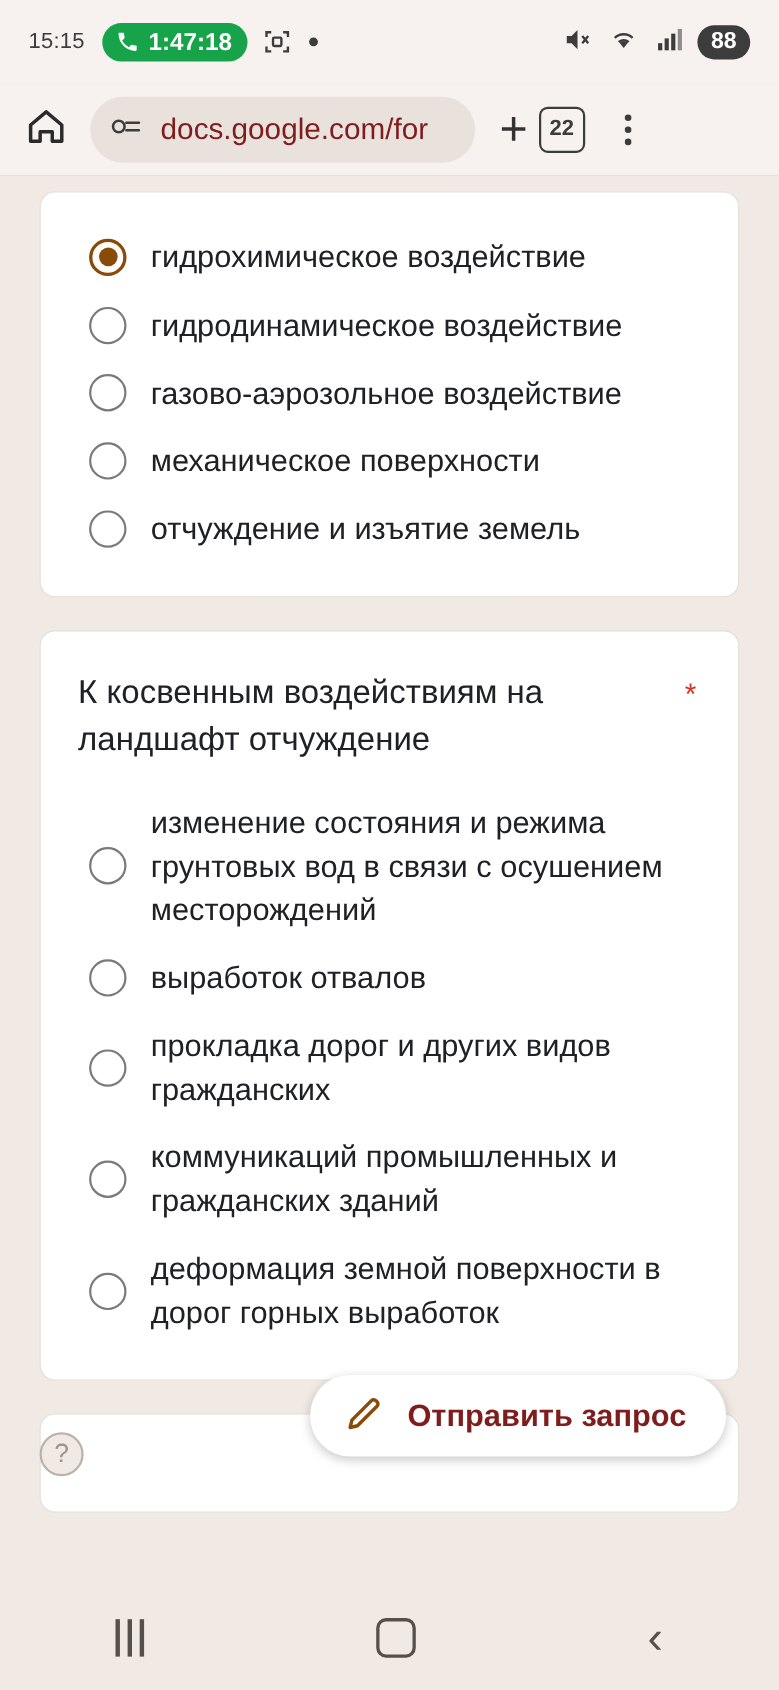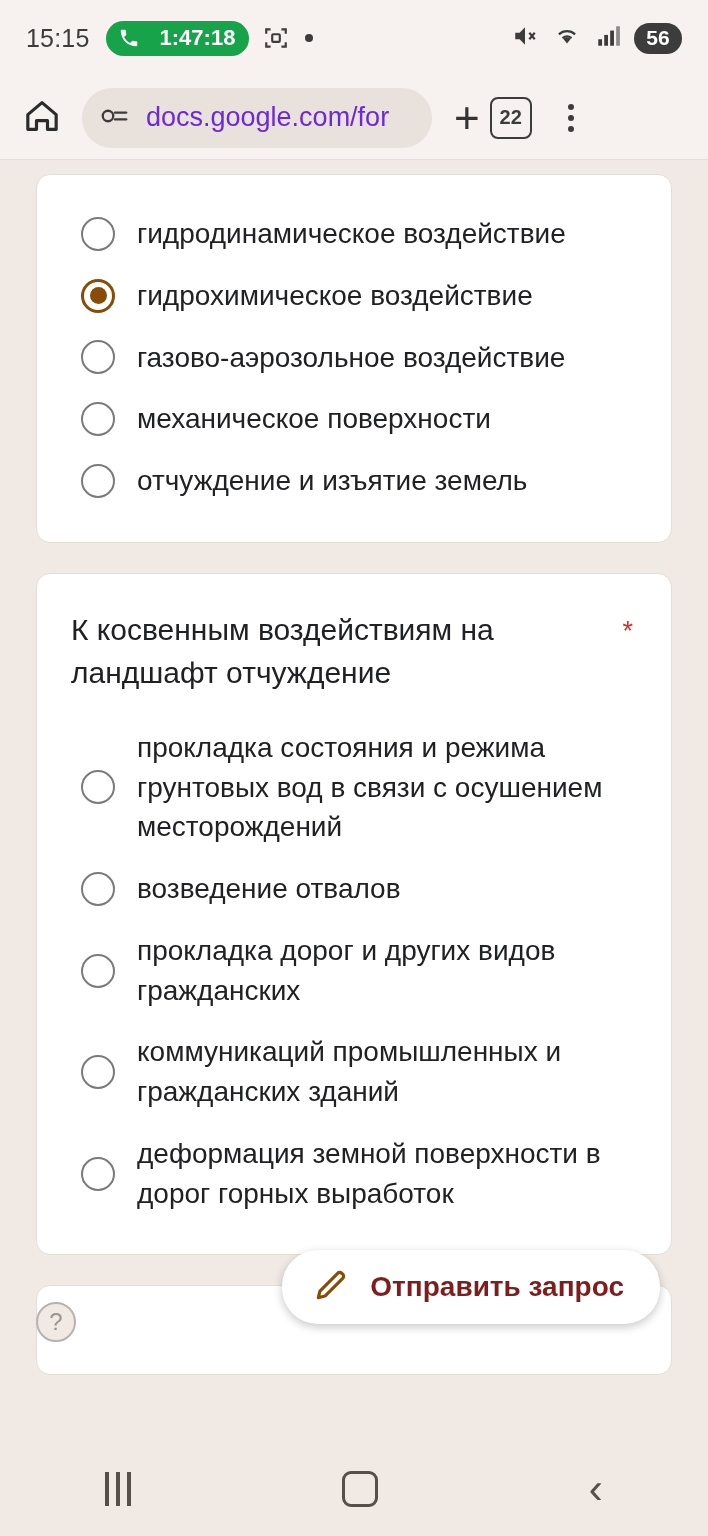--- a/index.html
+++ b/index.html
@@ -22,28 +22,28 @@
   
   .statusbar {
     height: 76px;
     background: #f7f2ef;
     display: flex;
     align-items: center;
     padding: 0 26px;
     flex: none;
   }
   .clock {
-    font-size: 25px;
+    font-size: 20px;
     color: #3c3c3c;
     letter-spacing: .2px;
   }
   .call-pill {
     display: flex;
     align-items: center;
-    gap: 20px;
+    gap: 8px;
     background: #16a34a;
     color: #ffffff;
     border-radius: 20px;
     padding: 4px 14px 5px 12px;
     margin-left: 16px;
     font-size: 22px;
     font-weight: bold;
   }
   .call-pill svg { display: block; }
   .status-icon { margin-left: 14px; display: flex; align-items: center; }
@@ -81,21 +81,21 @@
     border-radius: 30px;
     display: flex;
     align-items: center;
     padding: 0 18px;
     margin: 0 16px 0 20px;
     overflow: hidden;
     max-width: 350px;
   }
   .omnibox .url {
     font-size: 27px;
-    color: #6d28d9;
+    color: #7f1d1d;
     white-space: nowrap;
     overflow: hidden;
     margin-left: 14px;
   }
   .tabcount {
     width: 42px; height: 42px;
     border: 2.5px solid #3c3c3c;
     border-radius: 8px;
     font-size: 20px;
     font-weight: bold;
@@ -278,21 +278,21 @@
         </svg>
       </span>
       <span>
         <svg width="28" height="26" viewBox="0 0 24 24">
           <rect x="3" y="15" width="3.5" height="6" fill="#3c3c3c"></rect>
           <rect x="8.5" y="11" width="3.5" height="10" fill="#3c3c3c"></rect>
           <rect x="14" y="7" width="3.5" height="14" fill="#3c3c3c"></rect>
           <rect x="19.5" y="3" width="3.5" height="18" fill="#8d8d8d"></rect>
         </svg>
       </span>
-      <span class="battery">56</span>
+      <span class="battery">88</span>
     </span>
   </div>
 
   <div class="browserbar">
     <span>
       <svg width="40" height="40" viewBox="0 0 24 24">
         <path fill="none" stroke="#2b2b2b" stroke-width="1.9" stroke-linejoin="round" d="M3.5 11.2L12 4l8.5 7.2V20h-5.2v-5.2H8.7V20H3.5z"></path>
       </svg>
     </span>
 
@@ -311,27 +311,27 @@
     <span class="kebab">
         <i></i>
         <i></i>
         <i></i>
       </span>
   </div>
 
   <div class="content">
 
     <div class="card first">
+      <div class="option selected">
+        <span class="radio"></span>
+        <span class="label">гидрохимическое воздействие</span>
+      </div>
       <div class="option">
         <span class="radio"></span>
         <span class="label">гидродинамическое воздействие</span>
-      </div>
-      <div class="option selected">
-        <span class="radio"></span>
-        <span class="label">гидрохимическое воздействие</span>
       </div>
       <div class="option">
         <span class="radio"></span>
         <span class="label">газово-аэрозольное воздействие</span>
       </div>
       <div class="option">
         <span class="radio"></span>
         <span class="label">механическое поверхности</span>
       </div>
       <div class="option">
@@ -340,25 +340,25 @@
       </div>
     </div>
 
     <div class="card second">
       <div class="question">
         <span>К косвенным воздействиям на ландшафт отчуждение</span>
         <span class="required-star">*</span>
       </div>
       <div class="option multiline">
         <span class="radio"></span>
-        <span class="label">прокладка состояния и режима грунтовых вод в связи с осушением месторождений</span>
-      </div>
-      <div class="option">
-        <span class="radio"></span>
-        <span class="label">возведение отвалов</span>
+        <span class="label">изменение состояния и режима грунтовых вод в связи с осушением месторождений</span>
+      </div>
+      <div class="option">
+        <span class="radio"></span>
+        <span class="label">выработок отвалов</span>
       </div>
       <div class="option multiline">
         <span class="radio"></span>
         <span class="label">прокладка дорог и других видов гражданских</span>
       </div>
       <div class="option multiline">
         <span class="radio"></span>
         <span class="label">коммуникаций промышленных и гражданских зданий</span>
       </div>
       <div class="option multiline">

